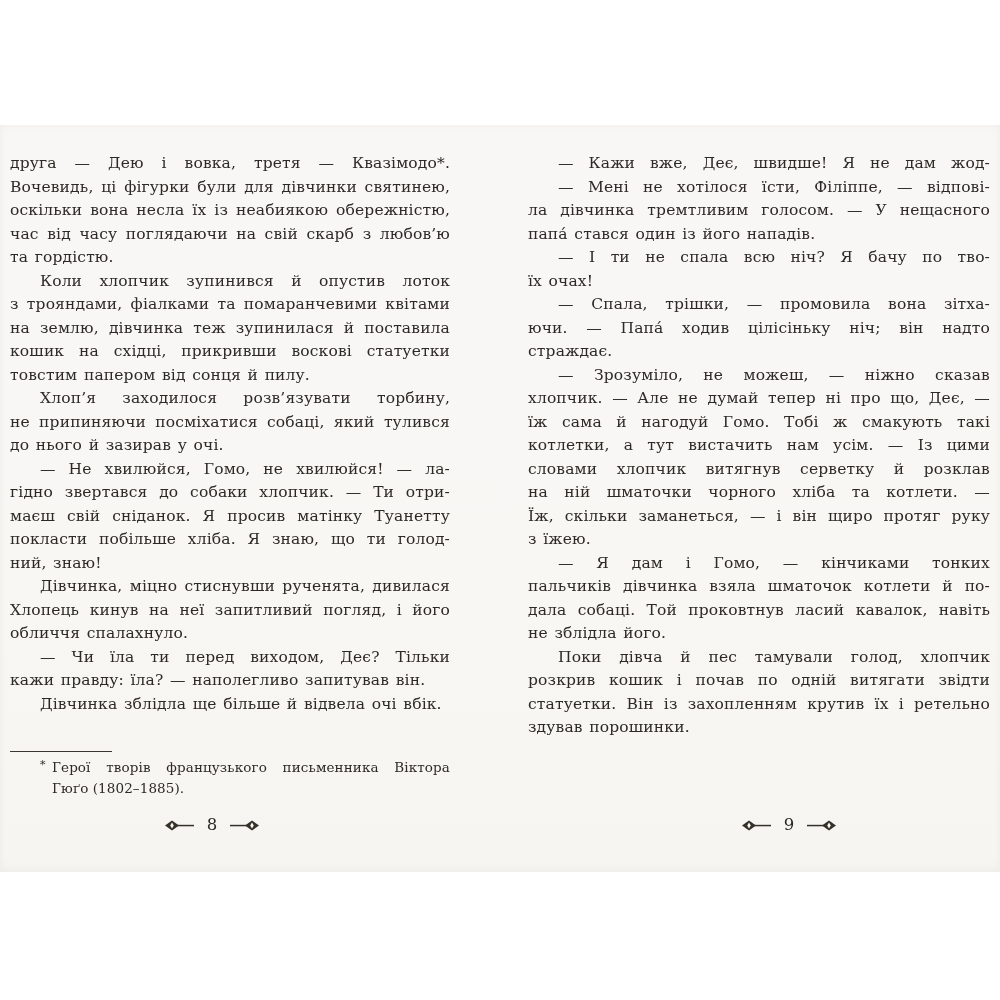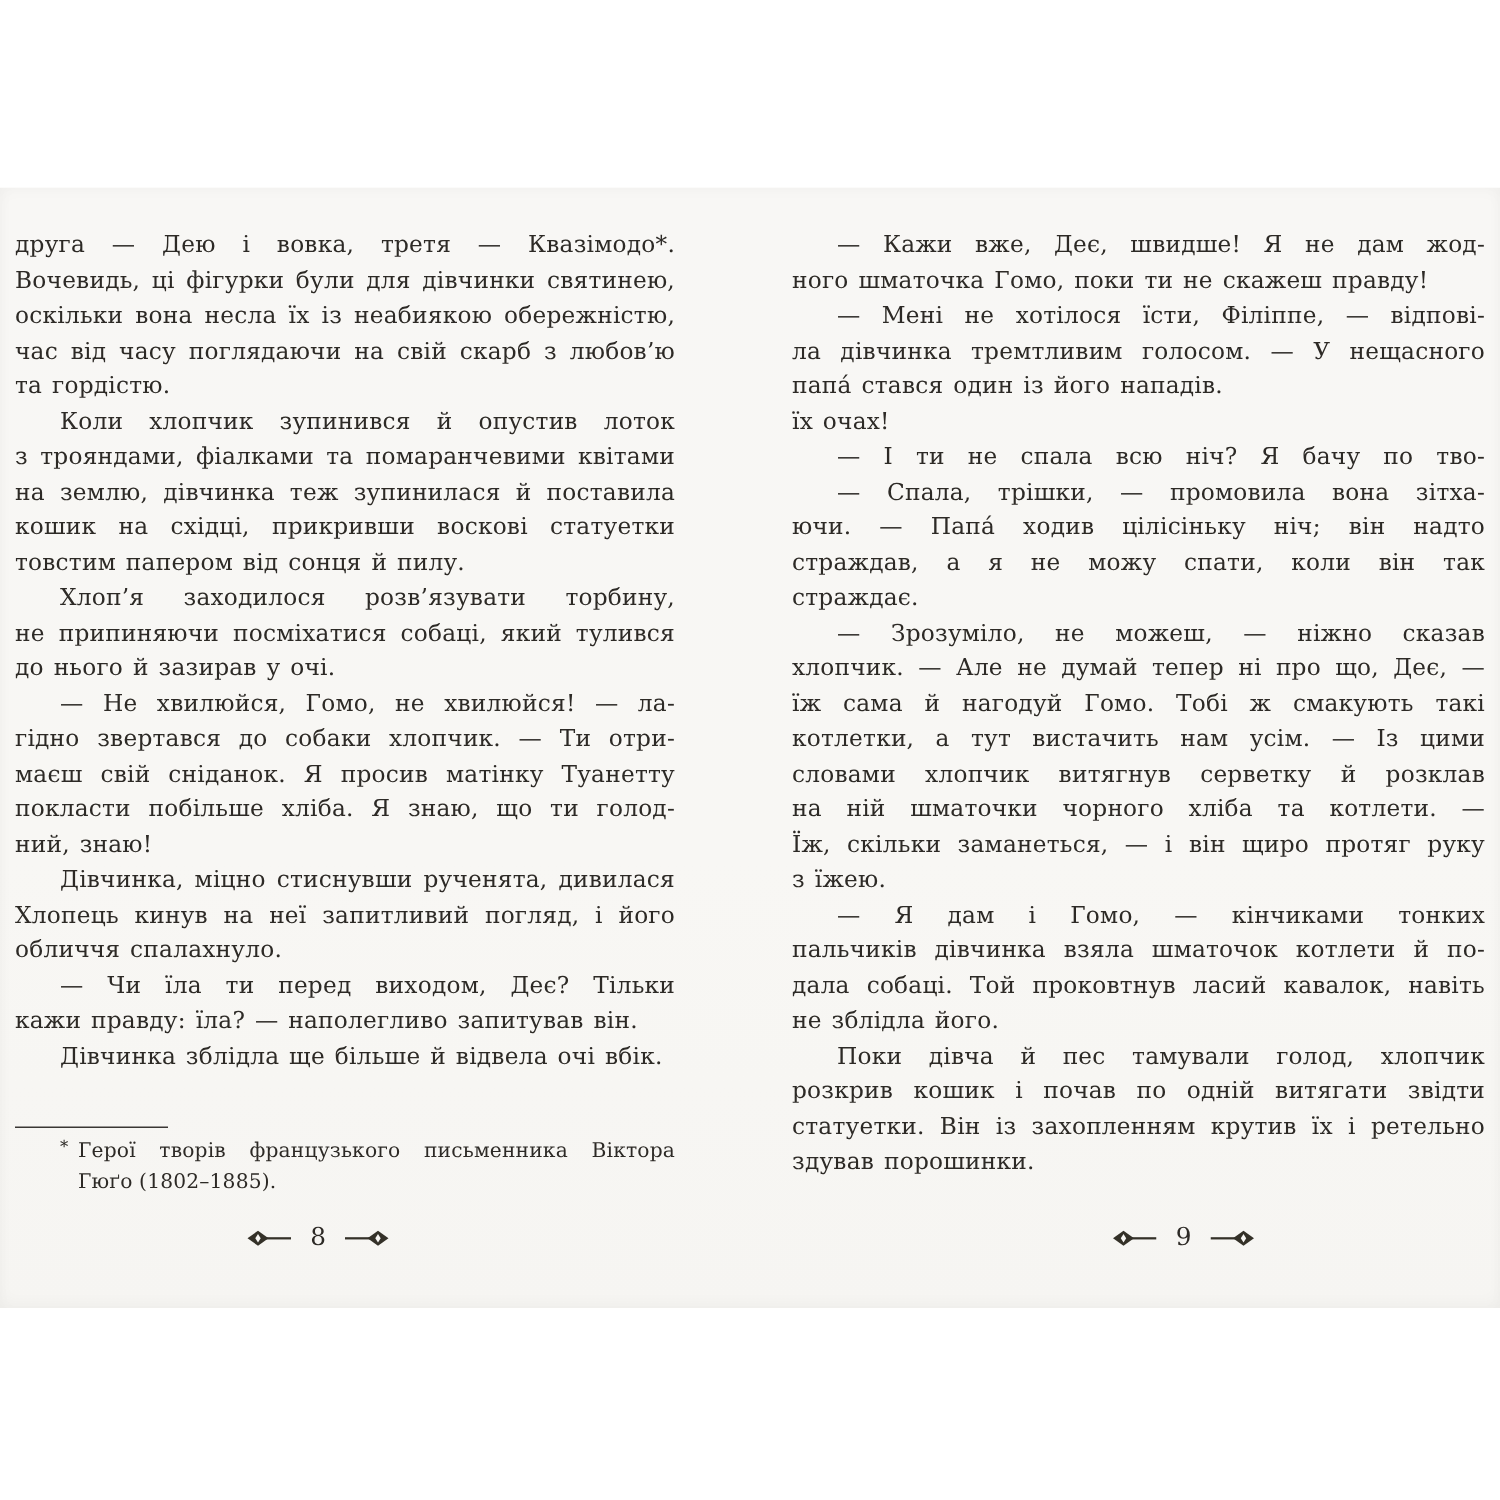--- a/index.html
+++ b/index.html
@@ -120,35 +120,33 @@
     <div class="footnote">
       <span class="fn-marker">*</span>
       <span id="footnote-lines"><span class="line">Герої творів французького письменника Віктора</span><span class="line last">Гюґо (1802–1885).</span></span>
     </div>
   </div>
 
   <div class="page-text right">
 
   <p class="para">
         <span class="line findent">— Кажи вже, Деє, швидше! Я не дам жод-</span>
-        <span class="line last">ного шматочка Гомо, поки ти не скажеш правду!</span>
       </p>
       <p class="para">
         <span class="line findent">— Мені не хотілося їсти, Філіппе, — відпові-</span>
         <span class="line">ла дівчинка тремтливим голосом. — У нещасного</span>
         <span class="line last">папа́ стався один із його нападів.</span>
       </p>
       <p class="para">
+        <span class="line findent">— І ти не спала всю ніч? Я бачу по тво-</span>
         <span class="line last">їх очах!</span>
-        <span class="line findent">— І ти не спала всю ніч? Я бачу по тво-</span>
       </p>
       <p class="para">
         <span class="line findent">— Спала, трішки, — промовила вона зітха-</span>
         <span class="line">ючи. — Папа́ ходив цілісіньку ніч; він надто</span>
-        <span class="line">страждав, а я не можу спати, коли він так</span>
         <span class="line last">страждає.</span>
       </p>
       <p class="para">
         <span class="line findent">— Зрозуміло, не можеш, — ніжно сказав</span>
         <span class="line">хлопчик. — Але не думай тепер ні про що, Деє, —</span>
         <span class="line">їж сама й нагодуй Гомо. Тобі ж смакують такі</span>
         <span class="line">котлетки, а тут вистачить нам усім. — Із цими</span>
         <span class="line">словами хлопчик витягнув серветку й розклав</span>
         <span class="line">на ній шматочки чорного хліба та котлети. —</span>
         <span class="line">Їж, скільки заманеться, — і він щиро протяг руку</span>

